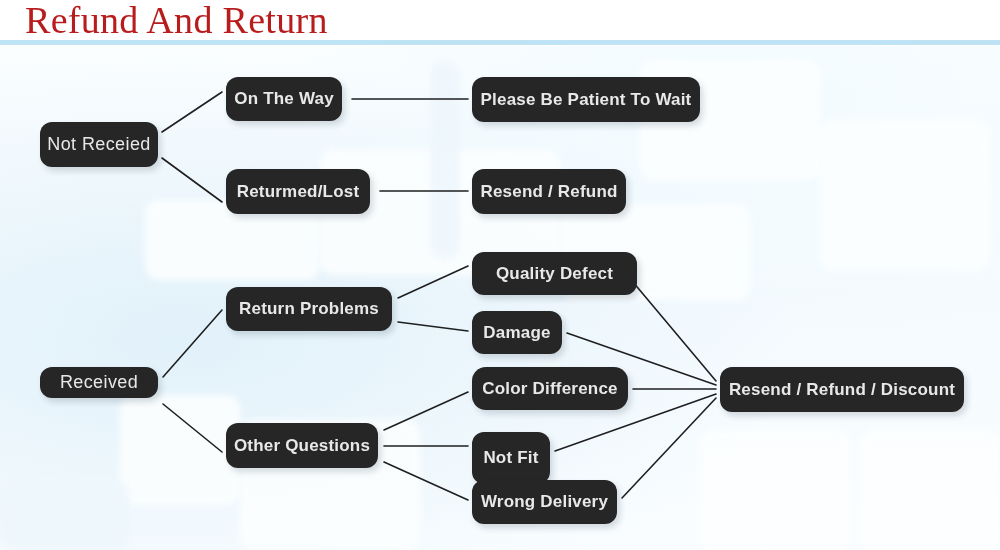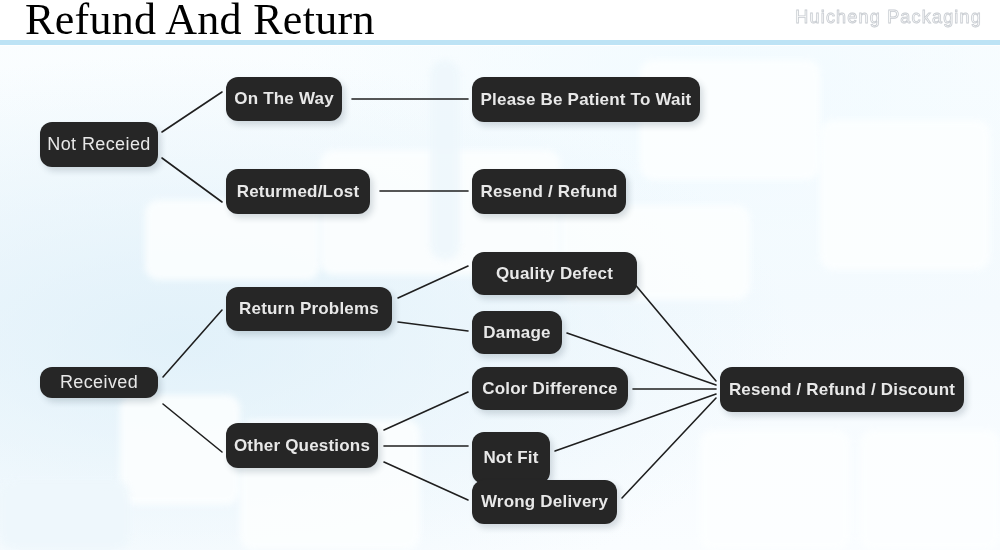--- a/index.html
+++ b/index.html
@@ -46,23 +46,23 @@
     left: 0; top: 0;
     width: 1000px; height: 46px;
     z-index: 5;
     background: #ffffff;
   }
   #page-title {
     position: absolute;
     left: 25px;
     top: 0px;
     font-family: "Liberation Serif", serif;
-    font-size: 44px;
+    font-size: 38px;
     letter-spacing: .3px;
-    color: #000000;
+    color: #b91c1c;
     line-height: 40px;
     white-space: nowrap;
   }
   #brand-name {
     position: absolute;
     right: 18px;
     top: 7px;
     font-family: "Liberation Sans", sans-serif;
     font-size: 18px;
     letter-spacing: 1.2px;
@@ -187,17 +187,16 @@
       <div class="node" style="left: 472px; top: 480px; width: 145px; height: 44px; background: rgb(38, 38, 38); color: rgb(232, 232, 232);">
         <span>Wrong Delivery</span>
       </div>
       <div class="node" style="left: 720px; top: 367px; width: 244px; height: 45px; background: rgb(38, 38, 38); color: rgb(232, 232, 232);">
         <span>Resend / Refund / Discount</span>
       </div>
     </div>
 
   <div id="header">
     <div id="page-title">Refund And Return</div>
-    <div id="brand-name">Huicheng Packaging</div>
   </div>
   <div id="header-rule"></div>
 
 </div>
 
 </body></html>

